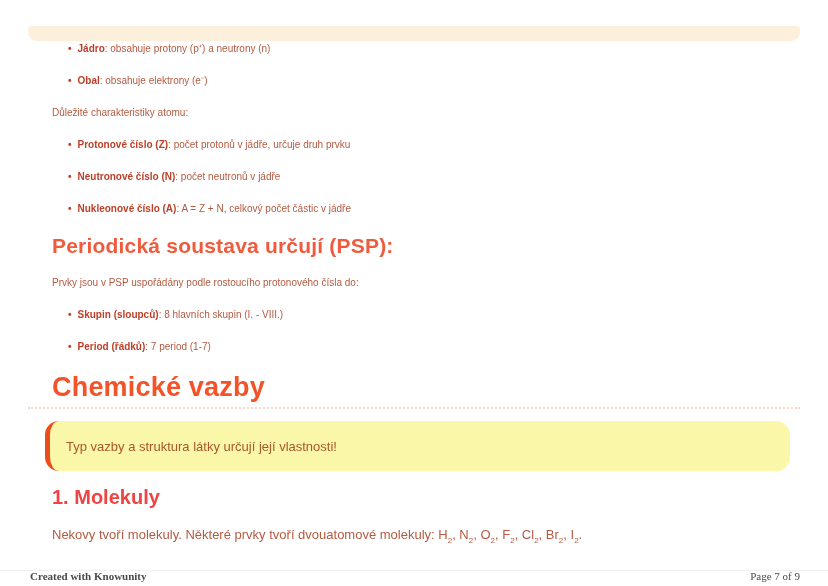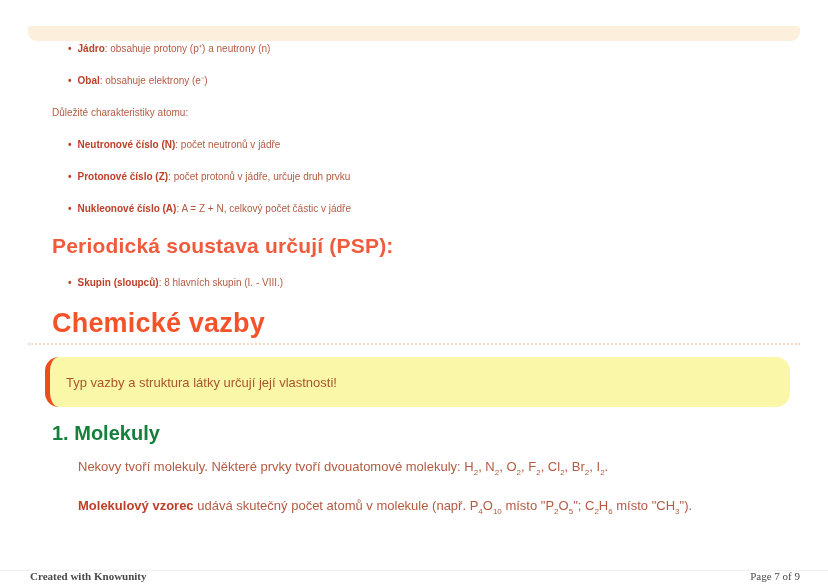--- a/index.html
+++ b/index.html
@@ -47,24 +47,24 @@
     margin: 12px 0 0 -7px;
     width: 745px;
     background: #fbf7a9;
     border-left: 5px solid #ea4e1d;
     border-radius: 14px;
     padding: 18px 16px 17px 16px;
     color: #a8562b;
     font-size: 13px;
   }
   h3.sub-section {
-    color: #15803d; font-size: 20px; line-height: 24px;
+    color: #ef4444; font-size: 20px; line-height: 24px;
     margin: 14px 0 14px 0;
   }
-  p.rich { color: #b35a41; font-size: 13px; line-height: 16px; margin-bottom: 17px; margin-left: 26px; }
+  p.rich { color: #b35a41; font-size: 13px; line-height: 23px; margin-bottom: 17px; }
   p.rich strong { color: #bc4028; }
   p.rich sub { font-size: 8px; }
   .footer {
     position: absolute;
     left: 0; right: 0; bottom: 0;
     height: 16px;
     border-top: 1px solid #f0f0f0;
     background: #ffffff;
     display: flex;
     justify-content: space-between;
@@ -91,36 +91,40 @@
       </li>
       <li class="bullet">
         <span class="dot">•</span><span class="lbl">Obal</span><span>: obsahuje elektrony (e⁻)</span>
       </li>
     </ul>
 
     <p class="body-text intro">Důležité charakteristiky atomu:</p>
 
     <ul class="bullet-list">
       <li class="bullet">
-        <span class="dot">•</span><span class="lbl">Neutronové číslo (N)</span><span>: počet neutronů v jádře</span>
+        <span class="dot">•</span><span class="lbl">Protonové číslo (Z)</span><span>: počet protonů v jádře, určuje druh prvku</span>
       </li>
       <li class="bullet">
-        <span class="dot">•</span><span class="lbl">Protonové číslo (Z)</span><span>: počet protonů v jádře, určuje druh prvku</span>
+        <span class="dot">•</span><span class="lbl">Neutronové číslo (N)</span><span>: počet neutronů v jádře</span>
       </li>
       <li class="bullet">
         <span class="dot">•</span><span class="lbl">Nukleonové číslo (A)</span><span>: A = Z + N, celkový počet částic v jádře</span>
       </li>
     </ul>
 
     <h2 class="psp">Periodická soustava určují (PSP):</h2>
 
+    <p class="body-text intro">Prvky jsou v PSP uspořádány podle rostoucího protonového čísla do:</p>
 
     <ul class="bullet-list">
       <li class="bullet">
         <span class="dot">•</span><span class="lbl">Skupin (sloupců)</span><span>: 8 hlavních skupin (I. - VIII.)</span>
+      </li>
+      <li class="bullet">
+        <span class="dot">•</span><span class="lbl">Period (řádků)</span><span>: 7 period (1-7)</span>
       </li>
     </ul>
 
     <h1 class="section">Chemické vazby</h1>
     <hr class="section-rule">
 
     <div class="callout">
       <span>Typ vazby a struktura látky určují její vlastnosti!</span>
     </div>
 

